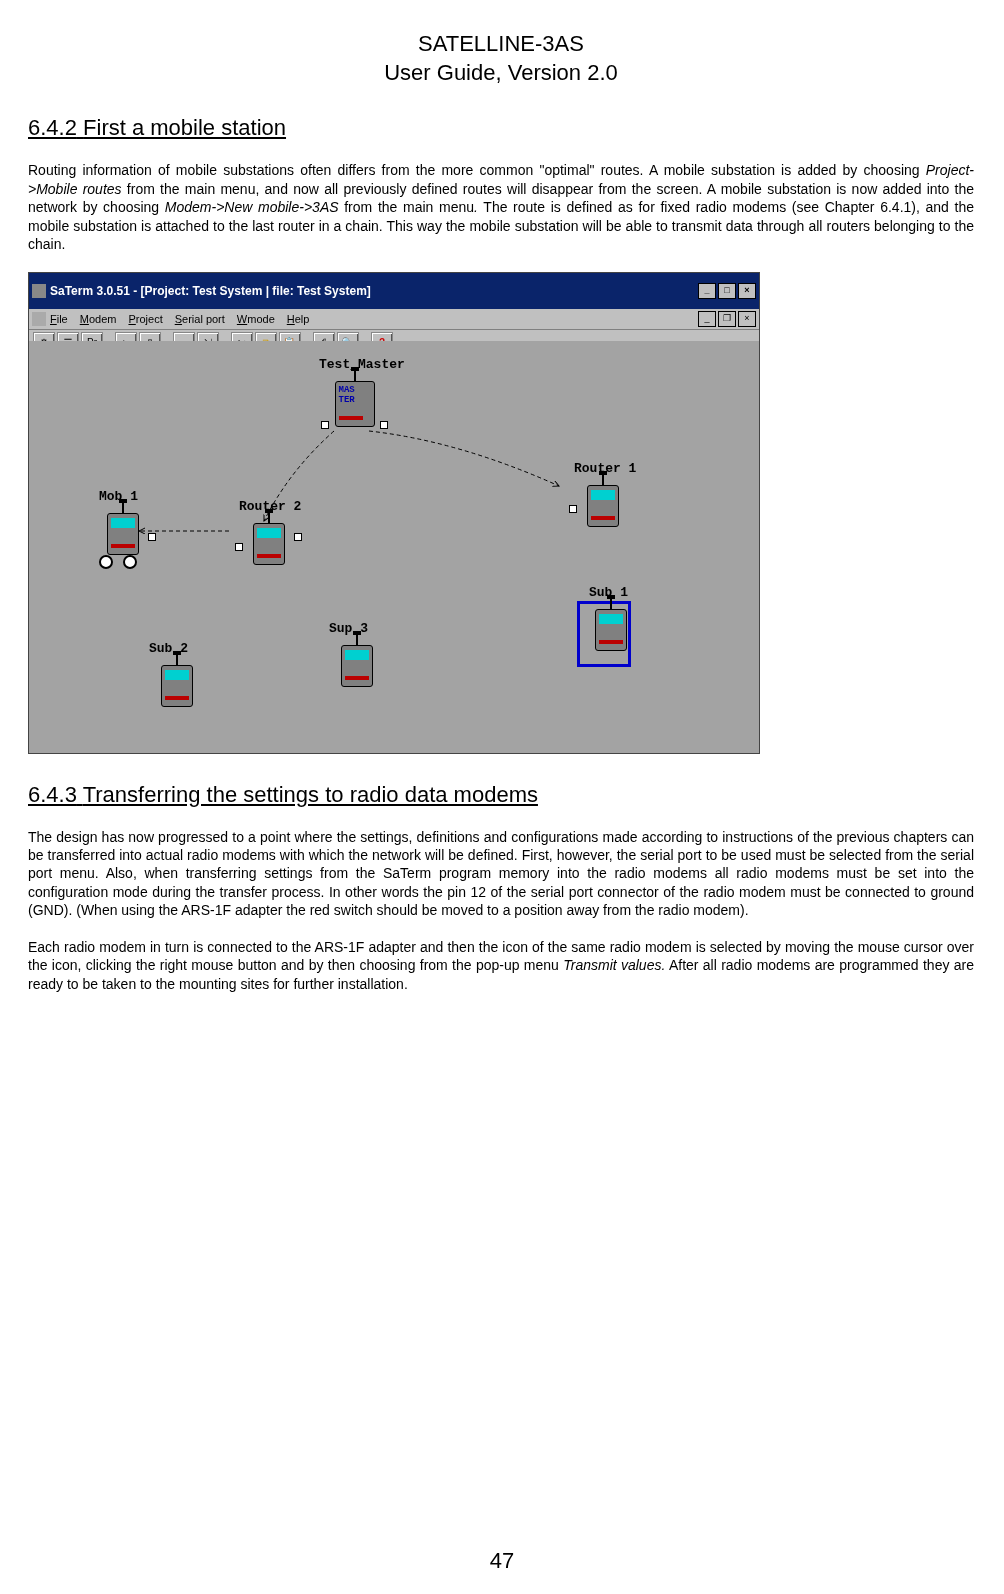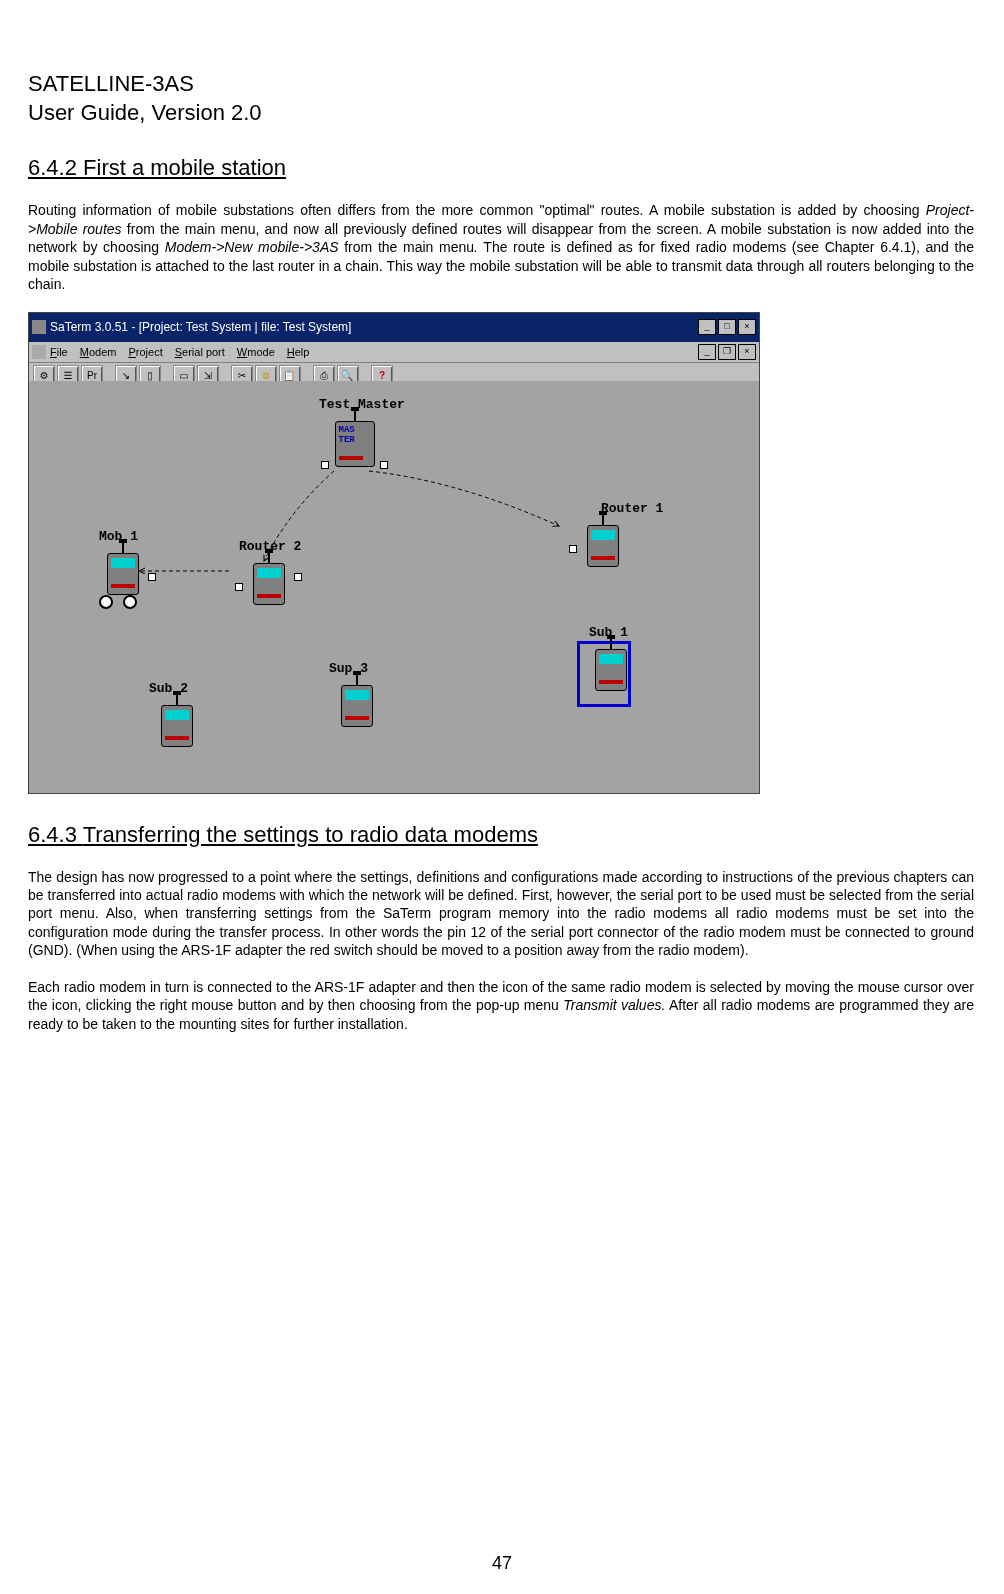--- a/index.html
+++ b/index.html
@@ -11,25 +11,24 @@
     color: #000;
   }
   .page {
     width: 1004px;
     min-height: 1594px;
     padding: 30px 30px 20px 28px;
     box-sizing: border-box;
     position: relative;
   }
   .header-right {
-    text-align: left;
+    text-align: center;
     font-size: 22px;
     font-weight: 300;
     line-height: 1.3;
-    margin-top: 40px;
   }
   .section-heading {
     font-size: 22px;
     text-decoration: underline;
     margin-top: 28px;
     margin-bottom: 20px;
   }
   .section-heading .num {
   }
   .body-text {
@@ -45,27 +44,27 @@
     height: 480px;
     border: 1px solid #444;
     margin: 8px 0 22px 0;
     background: #fff;
     position: relative;
     font-family: "MS Sans Serif", Tahoma, sans-serif;
     font-size: 12px;
     color: #000;
   }
   .titlebar {
-    height: 29px;
+    height: 20px;
     background: linear-gradient(to right, #0a246a, #0a246a);
     color: #fff;
     display: flex;
     align-items: center;
-    padding: 0 3px;
-    font-weight: normal;
+    padding: 8px 3px;
+    font-weight: bold;
     font-size: 12px;
   }
   .titlebar .icon-box {
     width: 14px; height: 14px; background: #888; margin-right: 4px;
     display:inline-block;
   }
   .titlebar .title-text { flex: 1; }
   .win-btns { display:flex; gap:2px; }
   .win-btn {
     width: 16px; height: 14px; background:#c0c0c0; border:1px solid #000;
@@ -139,21 +138,21 @@
   }
   .selection-box {
     position:absolute; border:3px solid #0000cc;
   }
   svg.links { position:absolute; top:0; left:0; width:100%; height:100%; pointer-events:none; }
   .page-number {
     position: absolute;
     bottom: 20px;
     left: 0; right: 0;
     text-align: center;
-    font-size: 18px;
+    font-size: 22px;
   }
 </style>
 </head>
 <body>
 
 <div class="page">
   <div class="header-right">
     <div>SATELLINE-3AS</div>
     <div>User Guide, Version 2.0</div>
   </div>
@@ -229,21 +228,21 @@
         <div class="ant"></div>
         <div class="body">
           <div class="ml1">MAS</div>
           <div class="ml2">TER</div>
           <div class="row"></div>
         </div>
         <div class="port-dot" style="right:-8px; top:40px;"></div>
         <div class="port-dot" style="left:-8px; top:40px;"></div>
       </div>
 
-      <div class="node-label" style="top:120px; left:572px;">Router 1</div>
+      <div class="node-label" style="top:120px; left:545px;">Router 1</div>
       <div class="device" style="top:144px; left:548px;">
         <div class="ant"></div>
           <div class="body">
             <div class="screen"></div>
             <div class="row"></div>
           </div>
         <div class="port-dot" style="left:-8px; top:20px;"></div>
       </div>
 
       <div class="node-label" style="top:158px; left:210px;">Router 2</div>

